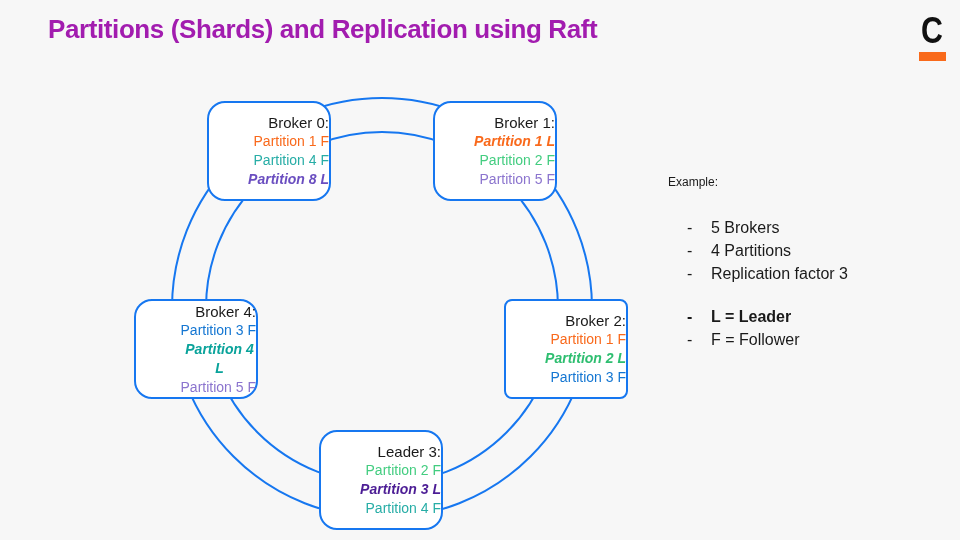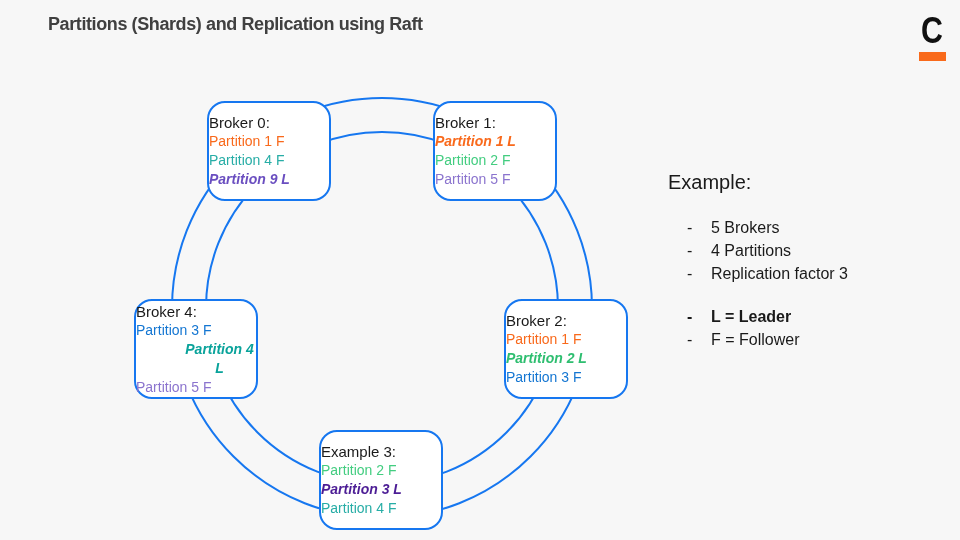--- a/index.html
+++ b/index.html
@@ -3,49 +3,49 @@
 <meta charset="utf-8">
 <style>
   html,body{margin:0;padding:0;}
   .stage{
     position:relative;width:960px;height:540px;overflow:hidden;
     background:#f7f7f7;font-family:"Liberation Sans",sans-serif;
   }
   
   .title{
     position:absolute;left:48px;top:14px;margin:0;
-    font-size:18px;font-weight:700;color:#404040;letter-spacing:-0.4px;
+    font-size:26px;font-weight:700;color:#a21caf;letter-spacing:-0.4px;
   }
   
   .logo{position:absolute;left:916px;top:12px;width:32px;text-align:center;}
   .logo-c{
     display:block;font-size:37px;line-height:37px;font-weight:700;color:#111;
     transform:scaleX(0.82);transform-origin:center;
   }
   .logo-bar{display:block;width:27px;height:9px;margin:3px auto 0 auto;}
   
   .ring{position:absolute;left:0;top:0;}
   
   .broker{
     position:absolute;width:124px;height:100px;box-sizing:border-box;
     background:#ffffff;border:2px solid #1677f0;border-radius:18px;
-    display:flex;flex-direction:column;justify-content:center;align-items:flex-start;
+    display:flex;flex-direction:column;justify-content:center;align-items:flex-end;
     text-align:center;
   }
   .bname{font-size:15px;line-height:19px;color:#1a1a1a;}
   .pline{font-size:14px;line-height:19px;}
   .pline.bold{font-weight:700;font-style:italic;}
   #b0{left:207px;top:101px;}
   #b1{left:433px;top:101px;}
-  #b2{left:504px;top:299px;}
+  #b2{left:504px;top:299px;border-radius:8px;}
   #b3{left:319px;top:430px;}
   #b4{left:134px;top:299px;}
   
   .example{position:absolute;left:668px;top:172px;color:#1a1a1a;}
-  .ex-head{font-size:20px;line-height:20px;margin-bottom:24px;}
+  .ex-head{font-size:12px;line-height:20px;margin-bottom:24px;}
   .ex-row{display:flex;font-size:16px;line-height:23px;}
   .ex-row .dash{width:24px;padding-left:19px;box-sizing:content-box;}
   .ex-row.bold{font-weight:700;}
   .ex-gap{height:20px;}
 </style>
 </head>
 <body>
 
 <div class="stage">
 
@@ -58,39 +58,39 @@
 
   <svg class="ring" width="960" height="540" viewBox="0 0 960 540">
     <circle cx="382" cy="308" r="210" fill="none" stroke-width="2" stroke="#1677f0"></circle>
     <circle cx="382" cy="308" r="176" fill="none" stroke-width="2" stroke="#1677f0"></circle>
   </svg>
 
   <div class="broker" id="b0">
     <div class="bname">Broker 0:</div>
     <div class="pline" style="color: rgb(249, 105, 27);">Partition 1 F</div>
     <div class="pline" style="color: rgb(39, 173, 166);">Partition 4 F</div>
-    <div class="pline bold" style="color: rgb(106, 78, 192);">Partition 9 L</div>
+    <div class="pline bold" style="color: rgb(106, 78, 192);">Partition 8 L</div>
   </div>
 
   <div class="broker" id="b1">
     <div class="bname">Broker 1:</div>
     <div class="pline bold" style="color: rgb(249, 105, 27);">Partition 1 L</div>
     <div class="pline" style="color: rgb(67, 205, 128);">Partition 2 F</div>
     <div class="pline" style="color: rgb(139, 116, 206);">Partition 5 F</div>
   </div>
 
   <div class="broker" id="b2">
     <div class="bname">Broker 2:</div>
     <div class="pline" style="color: rgb(249, 105, 27);">Partition 1 F</div>
     <div class="pline bold" style="color: rgb(46, 190, 112);">Partition 2 L</div>
     <div class="pline" style="color: rgb(20, 118, 210);">Partition 3 F</div>
   </div>
 
   <div class="broker" id="b3">
-    <div class="bname">Example 3:</div>
+    <div class="bname">Leader 3:</div>
     <div class="pline" style="color: rgb(67, 205, 128);">Partition 2 F</div>
     <div class="pline bold" style="color: #4c1d95;">Partition 3 L</div>
     <div class="pline" style="color: rgb(39, 173, 166);">Partition 4 F</div>
   </div>
 
   <div class="broker" id="b4">
     <div class="bname">Broker 4:</div>
     <div class="pline" style="color: rgb(20, 118, 210);">Partition 3 F</div>
     <div class="pline bold" style="color: rgb(10, 163, 155); margin-left: 47px;">Partition 4 L</div>
     <div class="pline" style="color: rgb(139, 116, 206);">Partition 5 F</div>

